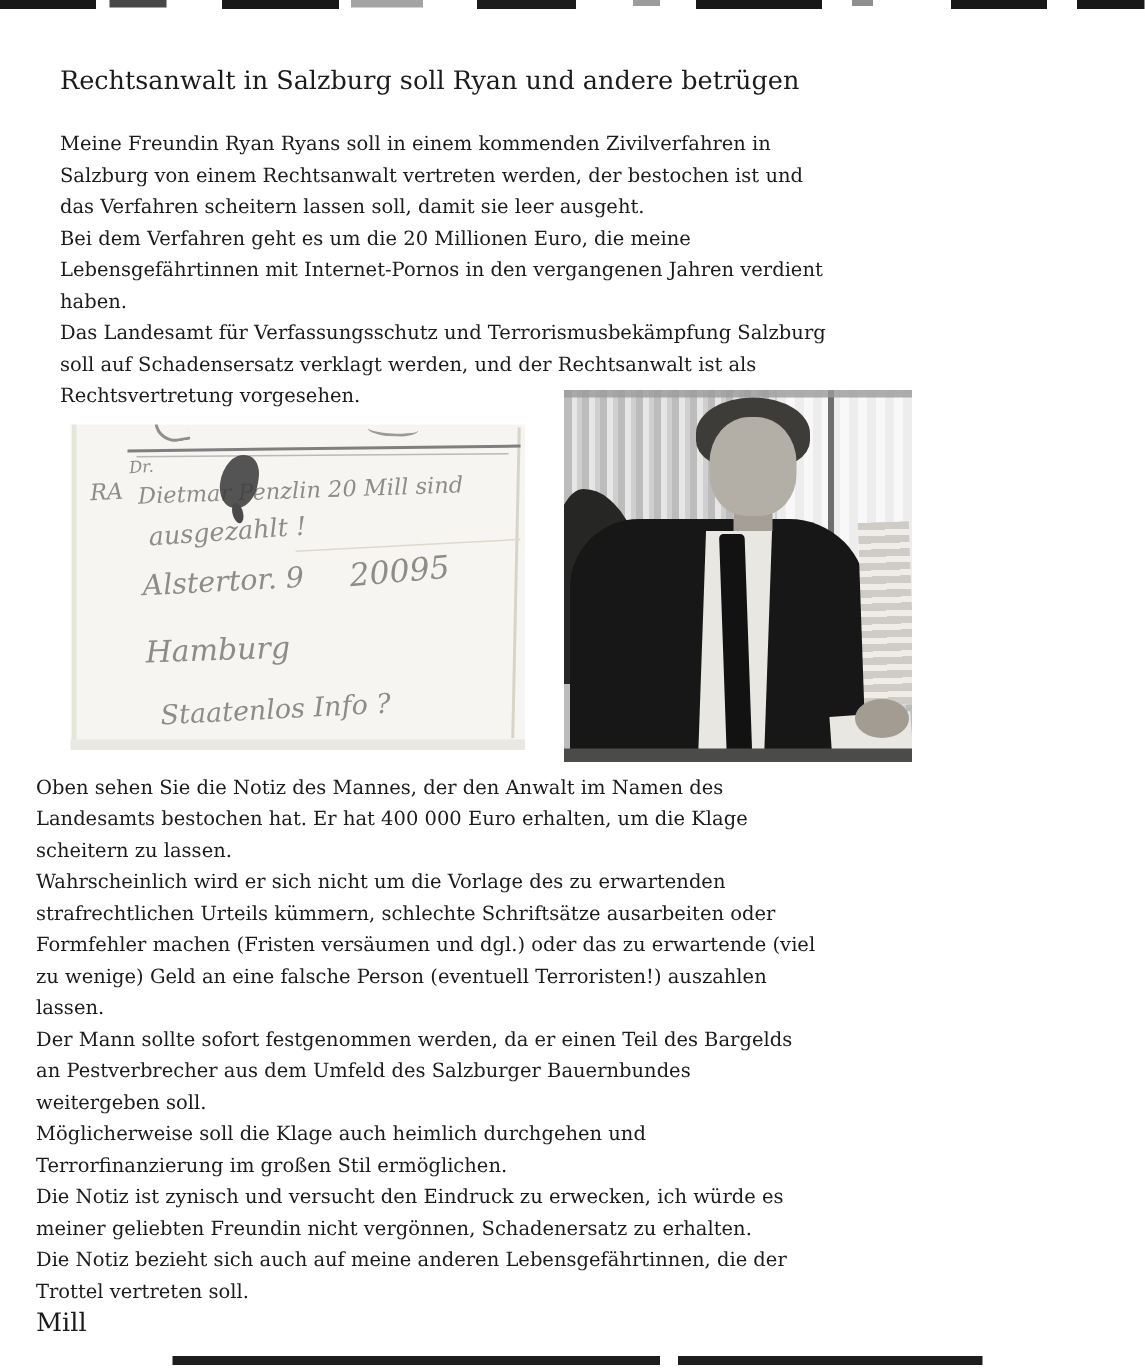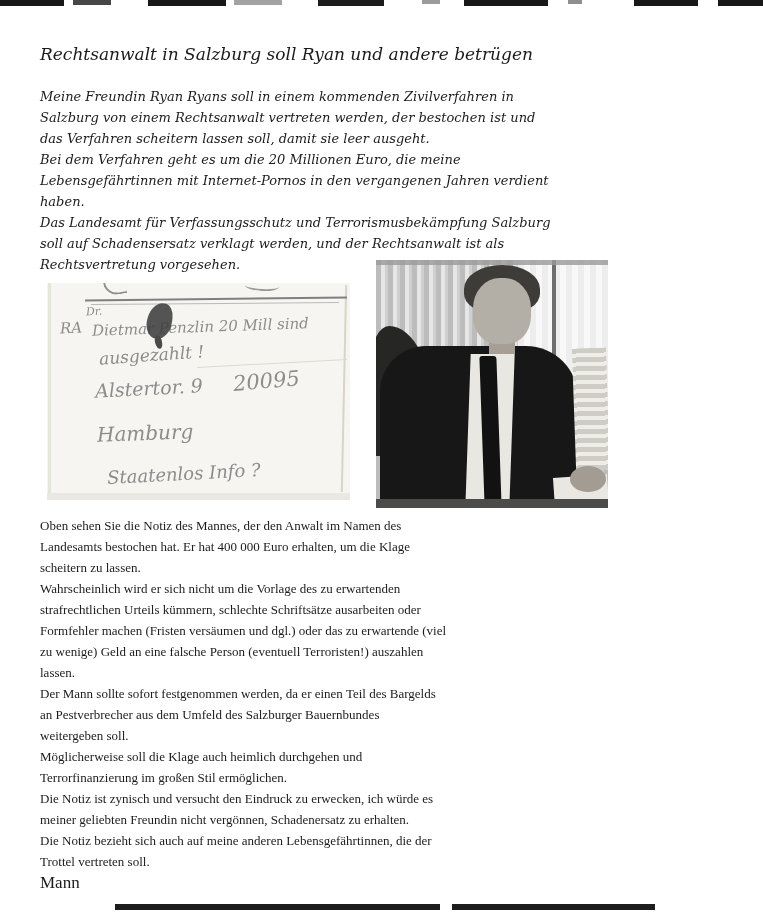--- a/index.html
+++ b/index.html
@@ -7,23 +7,23 @@
     width:763px;height:912px;position:relative;background:#ffffff;
     font-family:"DejaVu Serif",serif;color:#1b1b1b;overflow:hidden;
   }
   .pre{white-space:pre;font-size:13px;line-height:21px;}
   
   .topbar{position:absolute;top:0;left:0;width:763px;height:9px;}
   .topbar .seg{position:absolute;top:0;}
   .bottombar{position:absolute;bottom:2px;left:0;width:763px;height:7px;}
   .bottombar .seg{position:absolute;bottom:0;height:6px;background:#1d1d1d;}
   
-  .block-top{position:absolute;left:40px;top:44px;font-style:italic;}
+  .block-top{position:absolute;left:40px;top:44px;}
   .article-title{font-size:17px;line-height:21px;margin:0 0 21px 0;}
-  .block-bottom{position:absolute;left:40px;top:515px;font-family:Liberation Serif, serif;}
+  .block-bottom{position:absolute;left:24px;top:515px;}
   .signature{font-size:17px;line-height:21px;}
   
   .note{position:absolute;left:47px;top:283px;width:303px;height:217px;
         background:#f6f5f1;overflow:hidden;}
   .note .edge-left{position:absolute;left:1px;top:0;bottom:0;width:3px;background:#e3e7da;}
   .note .edge-right{position:absolute;right:5px;top:2px;bottom:8px;width:2px;background:#d8d4c6;transform:rotate(1.2deg);}
   .note .bottom-strip{position:absolute;left:0;right:0;bottom:0;height:7px;background:#e9e8e3;}
   .note .crease{position:absolute;left:150px;top:80px;width:150px;height:1px;background:#ded9cd;transform:rotate(-3deg);}
   .note .squiggle-a{position:absolute;left:57px;top:-3px;width:20px;height:13px;
         border:2px solid #8f8f8f;border-top:none;border-right:none;border-radius:0 0 0 14px;transform:rotate(-10deg);}
@@ -142,19 +142,19 @@
 lassen.
 Der Mann sollte sofort festgenommen werden, da er einen Teil des Bargelds
 an Pestverbrecher aus dem Umfeld des Salzburger Bauernbundes
 weitergeben soll.
 Möglicherweise soll die Klage auch heimlich durchgehen und
 Terrorfinanzierung im großen Stil ermöglichen.
 Die Notiz ist zynisch und versucht den Eindruck zu erwecken, ich würde es
 meiner geliebten Freundin nicht vergönnen, Schadenersatz zu erhalten.
 Die Notiz bezieht sich auch auf meine anderen Lebensgefährtinnen, die der
 Trottel vertreten soll.</div>
-  <div class="signature">Mann</div>
+  <div class="signature">Mill</div>
 </div>
 
 <div class="bottombar">
   <div class="seg" style="left:115px;width:325px;"></div>
   <div class="seg" style="left:452px;width:203px;"></div>
 </div>
 
 </body></html>

